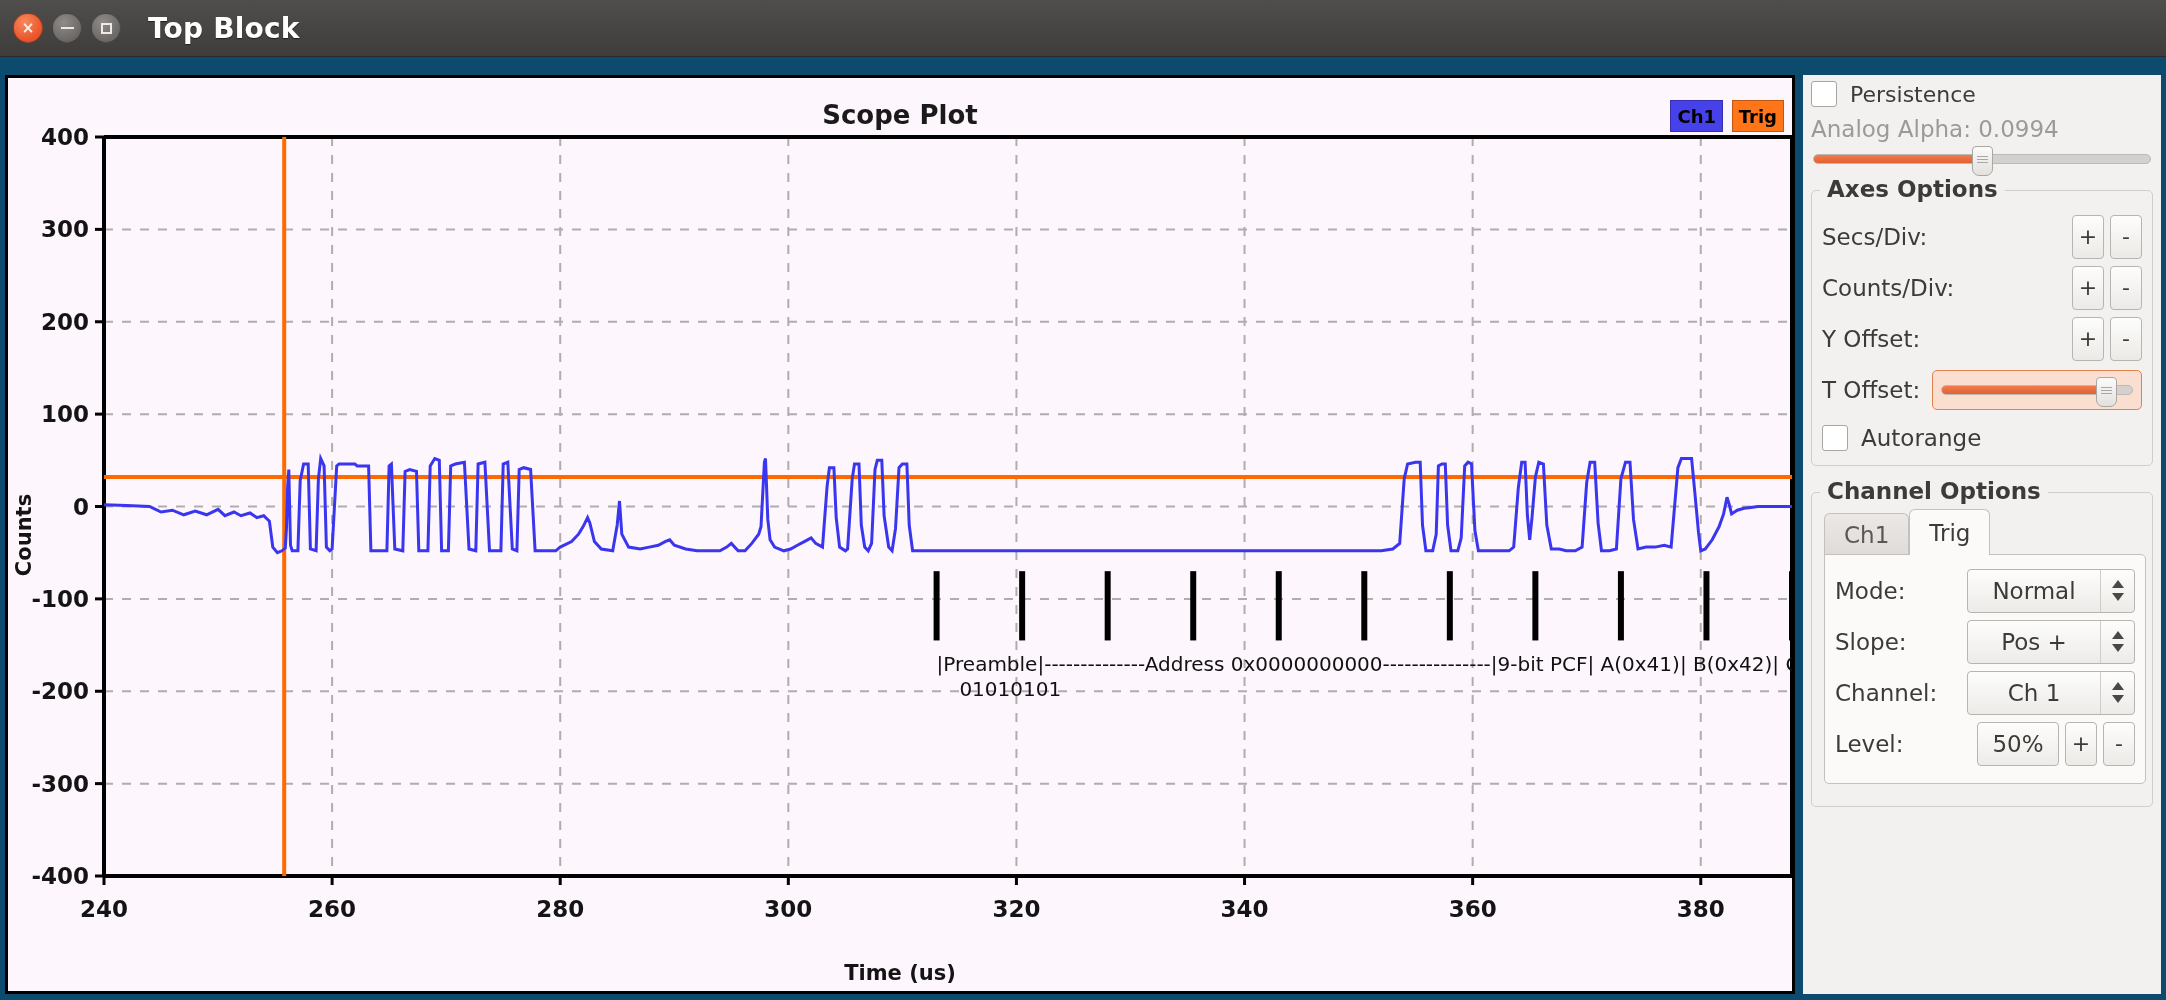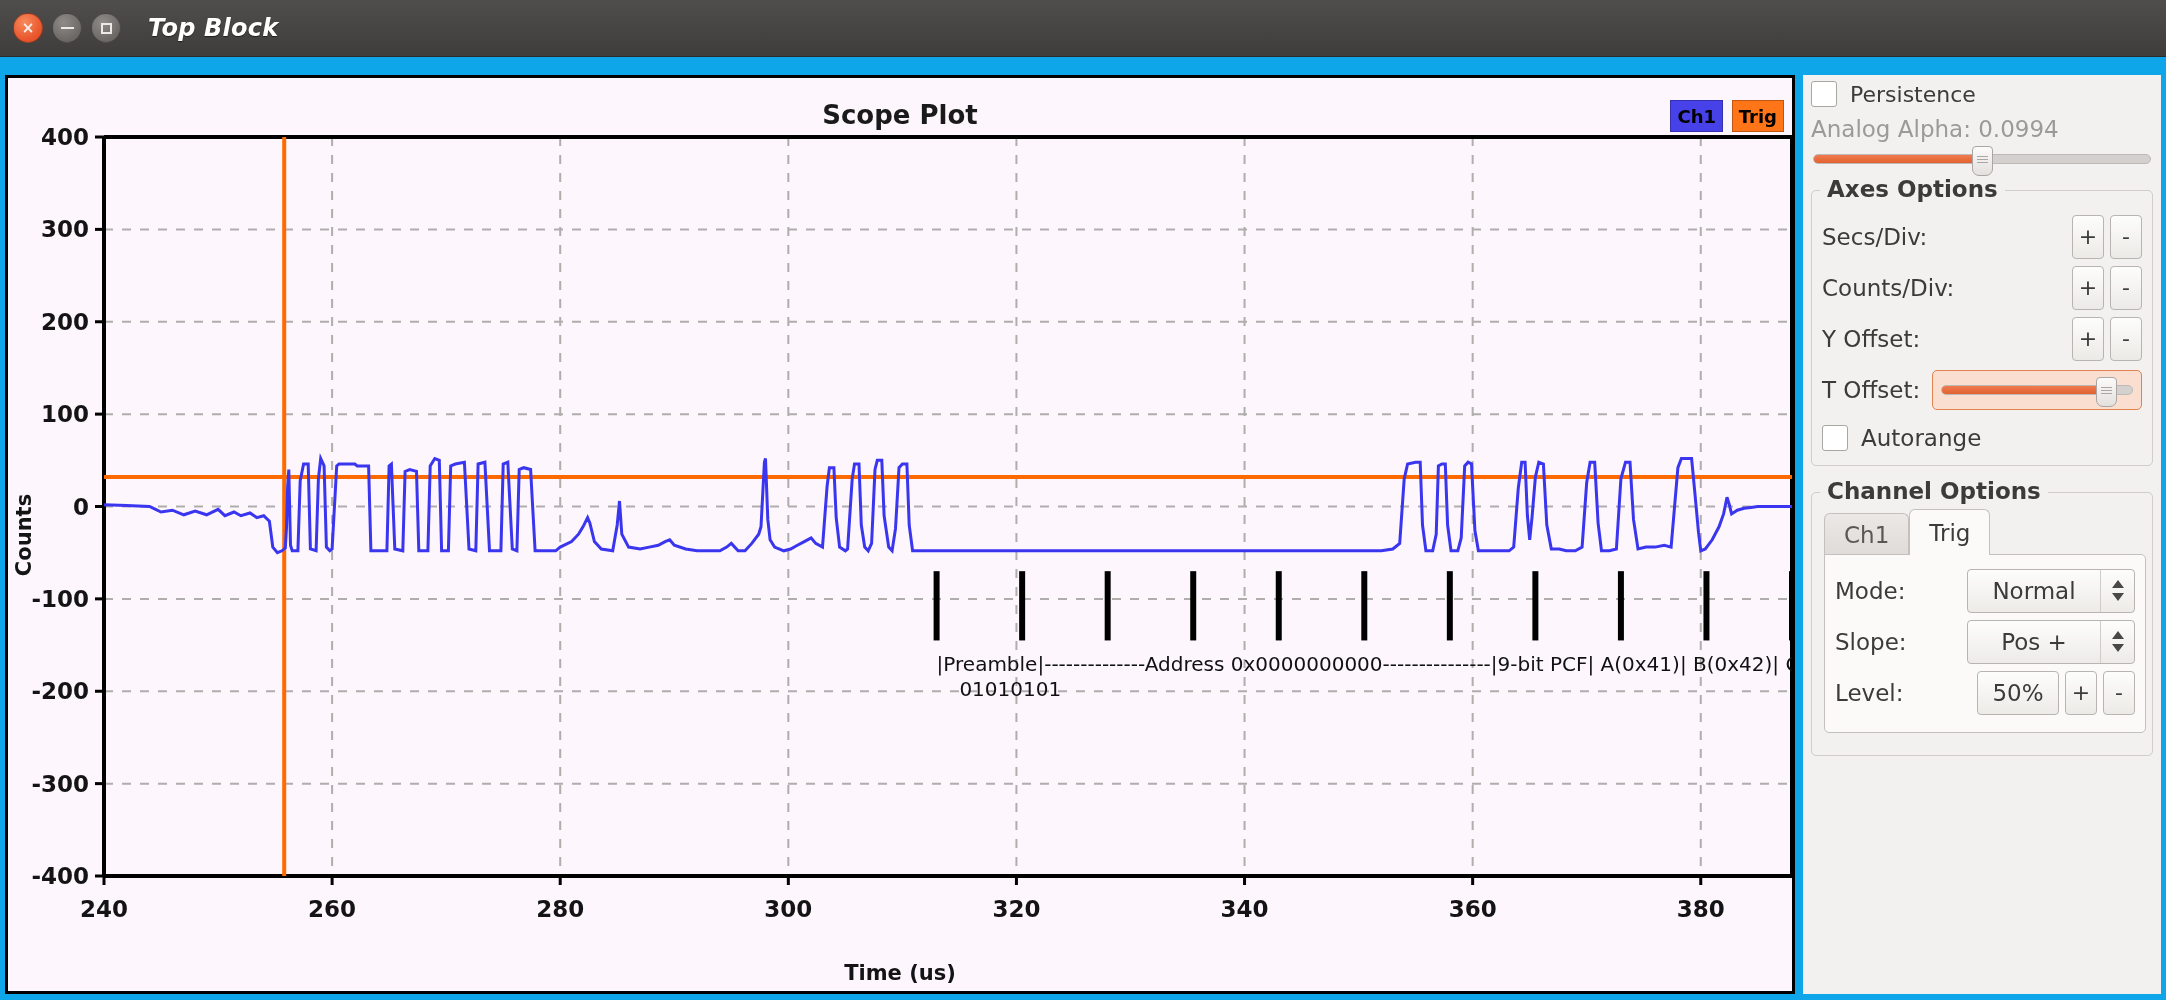--- a/index.html
+++ b/index.html
@@ -21,27 +21,27 @@
     width: 30px; height: 30px; border-radius: 50%;
     display: flex; align-items: center; justify-content: center;
     font-size: 15px; font-weight: bold; color: #f6f0ec;
     border: 1px solid rgba(0,0,0,0.35);
   }
   .wbtn.close { background: radial-gradient(circle at 38% 30%, #f88a5c, #e8532a 70%); }
   .wbtn.min, .wbtn.max { background: radial-gradient(circle at 38% 30%, #8e8b88, #6a6764 72%); }
   .sqglyph { width: 11px; height: 11px; border: 2px solid #efe9e5; }
   .dashglyph { width: 13px; height: 2.5px; background: #efe9e5; }
   #window-title {
-    margin-left: 27px; color: #ffffff; font-size: 24px; font-weight: bold;
-    letter-spacing: 0.2px; text-shadow: 0 1px 1px rgba(0,0,0,0.55); font-style: italic;
+    margin-left: 27px; color: #ffffff; font-size: 28px; font-weight: bold;
+    letter-spacing: 0.2px; text-shadow: 0 1px 1px rgba(0,0,0,0.55);
   }
   
   #appbody {
     position: absolute; left: 0; top: 57px; width: 2166px; height: 943px;
-    background: #0ea5e9;
+    background: #0c4a6e;
   }
   
   #plot-panel {
     position: absolute; left: 5px; top: 18px; width: 1790px; height: 919px;
     background: #fdf6fd; border: 3px solid #000000;
   }
   #plot-title {
     position: absolute; left: 0; top: 22px; width: 100%;
     text-align: center; font-size: 26px; font-weight: bold; color: #1a1a1a;
   }
@@ -355,20 +355,30 @@
           <span class="opt-label">Slope:</span>
           <span class="spinbox">
             <span class="spin-val">Pos +</span>
             <span class="spin-arrows">
               <span class="arr-up"></span>
               <span class="arr-dn"></span>
             </span>
           </span>
         </div>
 
+        <div class="opt-row">
+          <span class="opt-label">Channel:</span>
+          <span class="spinbox">
+            <span class="spin-val">Ch 1</span>
+            <span class="spin-arrows">
+              <span class="arr-up"></span>
+              <span class="arr-dn"></span>
+            </span>
+          </span>
+        </div>
 
         <div class="opt-row">
           <span class="opt-label">Level:</span>
           <span style="display:flex;gap:6px;align-items:flex-end;">
             <span class="levelbox">50%</span>
             <span class="pmbtn">+</span>
             <span class="pmbtn">-</span>
           </span>
         </div>
       </div>

